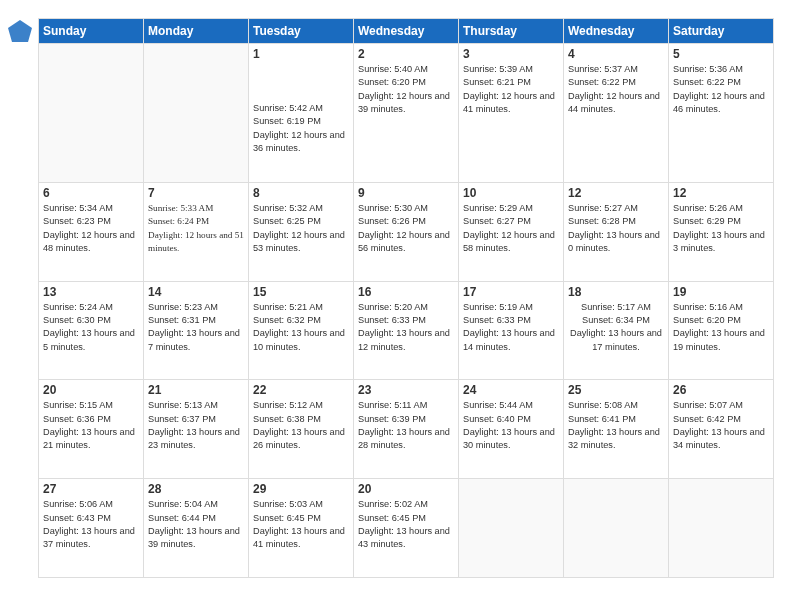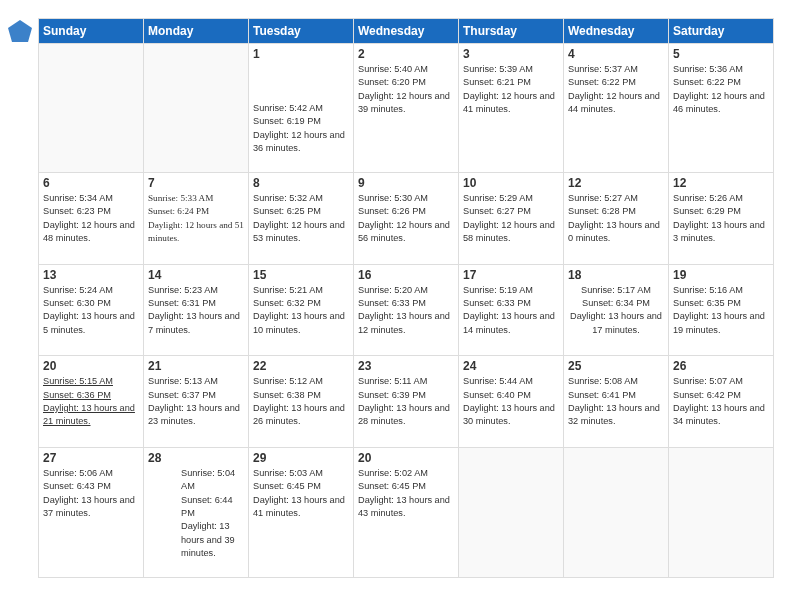--- a/index.html
+++ b/index.html
@@ -242,28 +242,28 @@
           </td>
           <td>
             <span class="day-num">18</span>
             <div class="day-info" style="white-space: pre-line; text-align: center;">Sunrise: 5:17 AM
 Sunset: 6:34 PM
 Daylight: 13 hours and 17 minutes.</div>
           </td>
           <td>
             <span class="day-num">19</span>
             <div class="day-info" style="white-space: pre-line;">Sunrise: 5:16 AM
-Sunset: 6:35 PM
+Sunset: 6:20 PM
 Daylight: 13 hours and 19 minutes.</div>
           </td>
         </tr>
         <tr>
           <td>
             <span class="day-num">20</span>
-            <div class="day-info" style="white-space: pre-line; text-decoration: underline;">Sunrise: 5:15 AM
+            <div class="day-info" style="white-space: pre-line;">Sunrise: 5:15 AM
 Sunset: 6:36 PM
 Daylight: 13 hours and 21 minutes.</div>
           </td>
           <td>
             <span class="day-num">21</span>
             <div class="day-info" style="white-space: pre-line;">Sunrise: 5:13 AM
 Sunset: 6:37 PM
 Daylight: 13 hours and 23 minutes.</div>
           </td>
           <td>
@@ -299,21 +299,21 @@
         </tr>
         <tr>
           <td>
             <span class="day-num">27</span>
             <div class="day-info" style="white-space: pre-line;">Sunrise: 5:06 AM
 Sunset: 6:43 PM
 Daylight: 13 hours and 37 minutes.</div>
           </td>
           <td>
             <span class="day-num">28</span>
-            <div class="day-info" style="white-space: pre-line; margin-left: 33px;">Sunrise: 5:04 AM
+            <div class="day-info" style="white-space: pre-line;">Sunrise: 5:04 AM
 Sunset: 6:44 PM
 Daylight: 13 hours and 39 minutes.</div>
           </td>
           <td>
             <span class="day-num">29</span>
             <div class="day-info" style="white-space: pre-line;">Sunrise: 5:03 AM
 Sunset: 6:45 PM
 Daylight: 13 hours and 41 minutes.</div>
           </td>
           <td>

